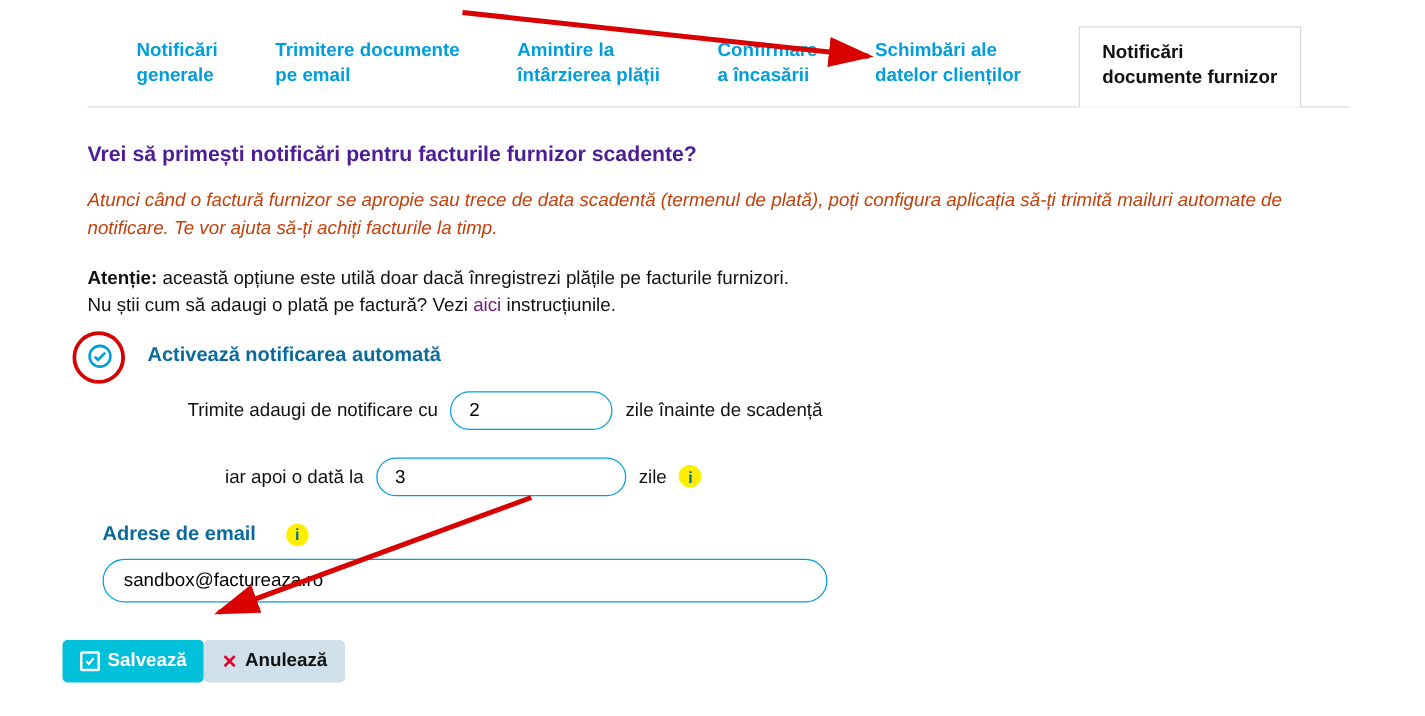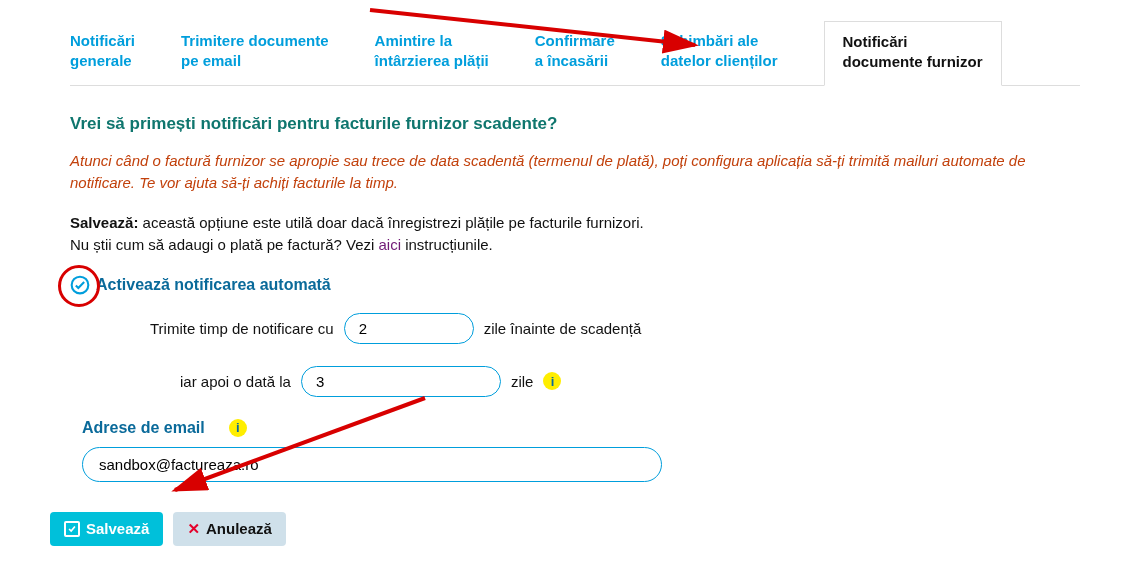--- a/index.html
+++ b/index.html
@@ -8,20 +8,21 @@
       background: #fff;
       color: #111;
       font-size: 14px;
     }
     .page { padding: 20px 60px 20px 70px; }
     .tabs {
       display: flex;
       border-bottom: 1px solid #ddd;
       margin-bottom: 28px;
       gap: 0;
+      justify-content: center;
     }
     .tab {
       padding: 10px 18px 16px 0;
       margin-right: 28px;
       color: #009edc;
       font-weight: 700;
       font-size: 15px;
       line-height: 1.3;
       cursor: pointer;
       position: relative;
@@ -31,21 +32,21 @@
       color: #111;
       border: 1px solid #ddd;
       border-bottom: 1px solid #fff;
       padding: 10px 18px;
       margin-right: 0;
     }
     .heading {
       font-weight: 700;
       font-size: 17px;
       margin-bottom: 16px;
-      color: #0f766e;
+      color: #4c1d95;
     }
     .para {
       font-size: 15px;
       margin-bottom: 18px;
       line-height: 1.45;
       color: #c2410c;
       font-style: italic;
     }
     .warn { font-size: 15px; line-height: 1.5; margin-bottom: 18px; }
     .warn b { font-weight: 700; }
@@ -71,20 +72,21 @@
       width: 20px; height: 20px;
       color: #009edc;
       display: inline-flex;
       align-items: center;
       justify-content: center;
     }
     .activate-label {
       color: #0a6a9a;
       font-weight: 700;
       font-size: 16px;
+      padding-left: 22px;
     }
     .config-line {
       display: flex;
       align-items: center;
       gap: 10px;
       margin-left: 80px;
       margin-bottom: 22px;
       font-size: 15px;
     }
     .pill-input {
@@ -124,21 +126,20 @@
       padding: 8px 16px;
       font-size: 15px;
       width: 580px;
       margin-left: 12px;
       outline: none;
       display: block;
       margin-bottom: 30px;
     }
     .btn-row {
       display: flex;
-      gap: 10px;
       margin-left: -20px;
     }
     .btn {
       display: inline-flex;
       align-items: center;
       gap: 6px;
       padding: 8px 14px;
       border-radius: 4px;
       font-size: 15px;
       font-weight: 600;
@@ -173,37 +174,37 @@
 a încasării</div>
     <div class="tab" style="white-space: pre-line">Schimbări ale
 datelor clienților</div>
     <div class="tab active" style="white-space: pre-line">Notificări
 documente furnizor</div>
   </div>
 
   <div class="heading">Vrei să primești notificări pentru facturile furnizor scadente?</div>
   <div class="para">Atunci când o factură furnizor se apropie sau trece de data scadentă (termenul de plată), poți configura aplicația să-ți trimită mailuri automate de notificare. Te vor ajuta să-ți achiți facturile la timp.</div>
   <div class="warn">
-    <b>Salvează:</b><span> această opțiune este utilă doar dacă înregistrezi plățile pe facturile furnizori.</span><br>
+    <b>Atenție:</b><span> această opțiune este utilă doar dacă înregistrezi plățile pe facturile furnizori.</span><br>
     <span>Nu știi cum să adaugi o plată pe factură? Vezi </span><span class="link">aici</span><span> instrucțiunile.</span>
   </div>
 
   <div class="activate-row">
     <span class="circle-mark"></span>
     <span class="check-icon">
       <svg viewBox="0 0 24 24" width="20" height="20" fill="none" stroke="currentColor" stroke-width="2.5">
         <circle cx="12" cy="12" r="10"></circle>
         <path d="M7 12.5l3 3 7-7"></path>
       </svg>
     </span>
     <span class="activate-label">Activează notificarea automată</span>
   </div>
 
   <div class="config-line">
-    <span>Trimite timp de notificare cu</span>
+    <span>Trimite adaugi de notificare cu</span>
     <input class="pill-input" value="2" style="">
     <span>zile înainte de scadență</span>
   </div>
 
   <div class="config-line" style="margin-left: 110px;">
     <span>iar apoi o dată la</span>
     <input class="pill-input wide" value="3" style="">
     <span>zile</span>
     <span class="info-badge">i</span>
   </div>

